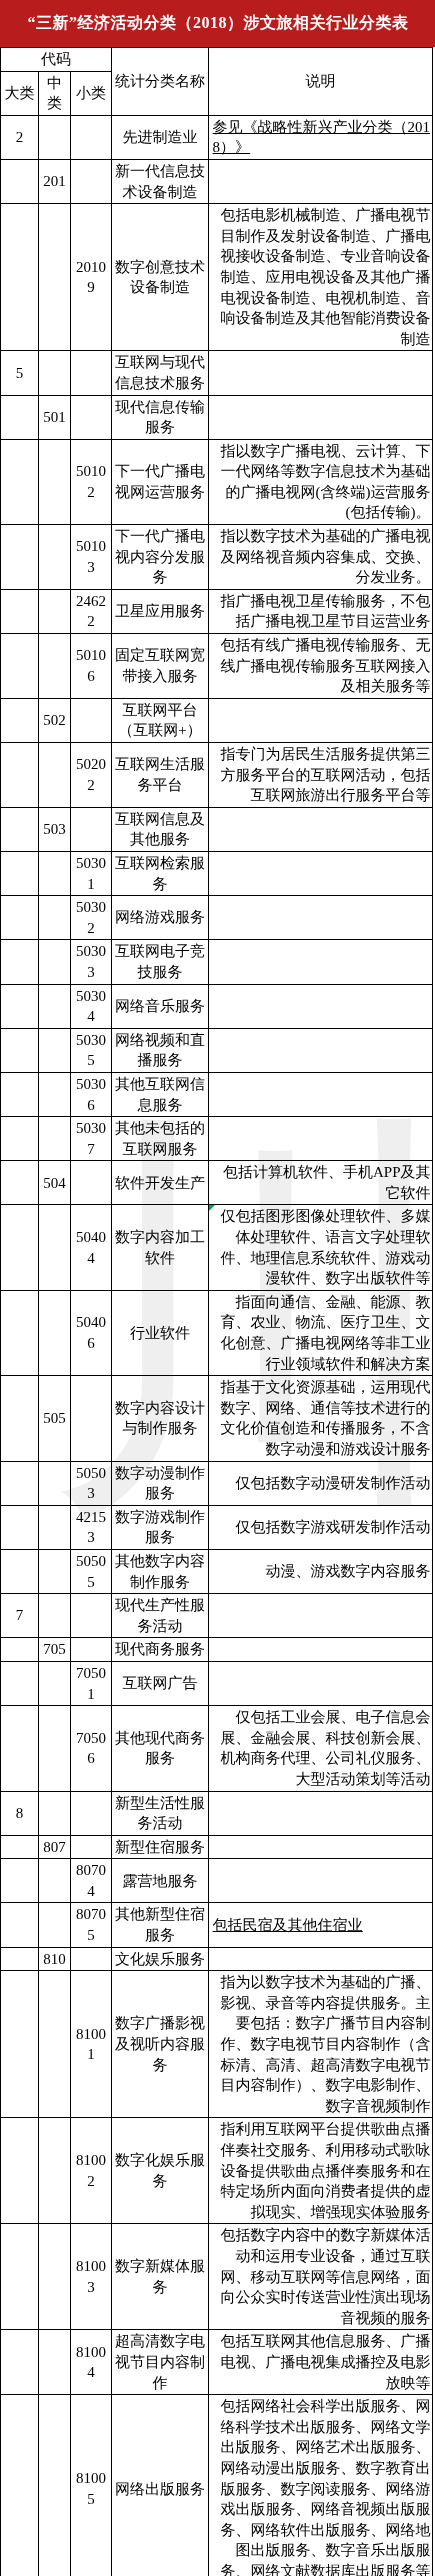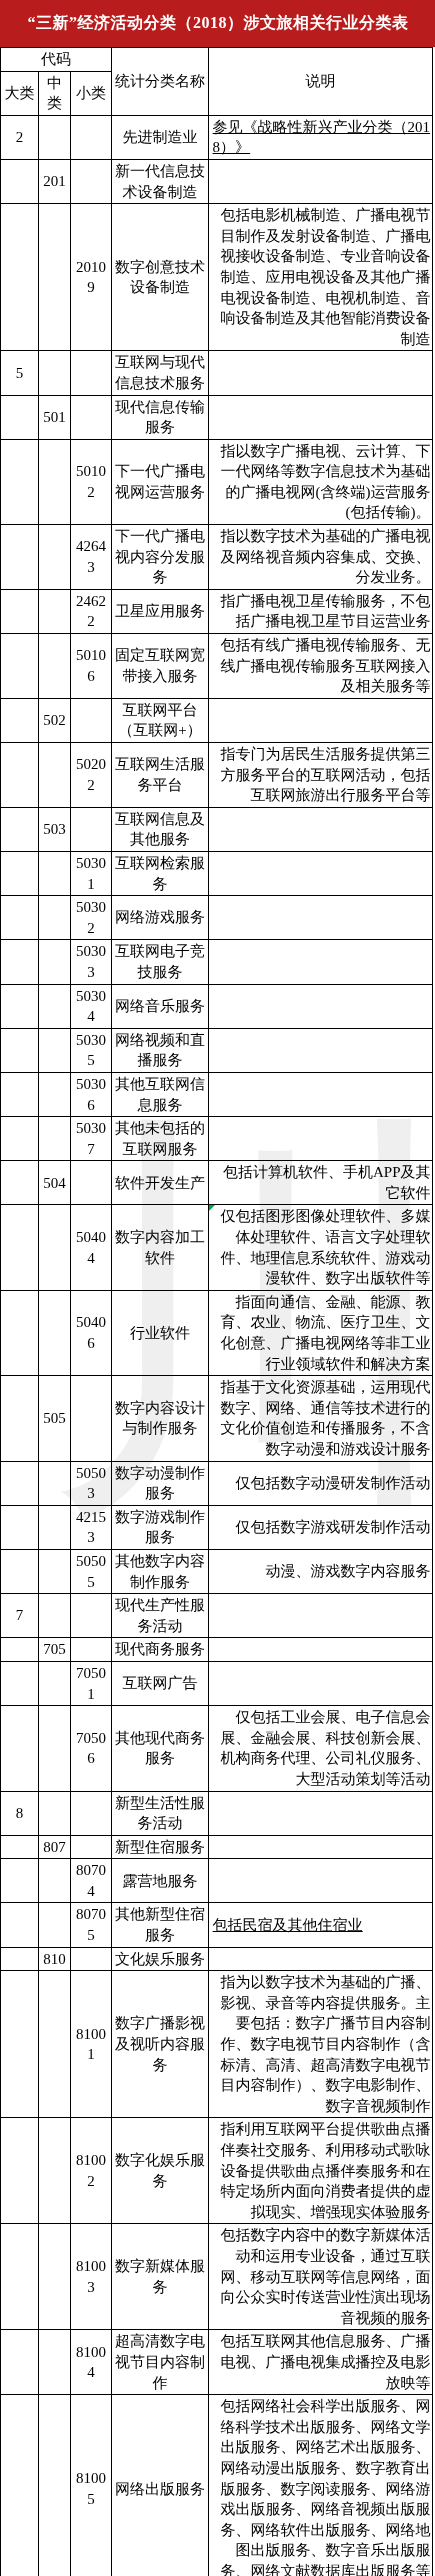--- a/index.html
+++ b/index.html
@@ -89,21 +89,21 @@
         <tr>
           <td class="col-major"></td>
           <td class="col-middle"></td>
           <td class="col-minor">50102</td>
           <td class="col-name">下一代广播电视网运营服务</td>
           <td class="col-desc">指以数字广播电视、云计算、下一代网络等数字信息技术为基础的广播电视网(含终端)运营服务(包括传输)。</td>
         </tr>
         <tr>
           <td class="col-major"></td>
           <td class="col-middle"></td>
-          <td class="col-minor">42643</td>
+          <td class="col-minor">50103</td>
           <td class="col-name">下一代广播电视内容分发服务</td>
           <td class="col-desc">指以数字技术为基础的广播电视及网络视音频内容集成、交换、分发业务。</td>
         </tr>
         <tr>
           <td class="col-major"></td>
           <td class="col-middle"></td>
           <td class="col-minor">24622</td>
           <td class="col-name">卫星应用服务</td>
           <td class="col-desc">指广播电视卫星传输服务，不包括广播电视卫星节目运营业务</td>
         </tr>

